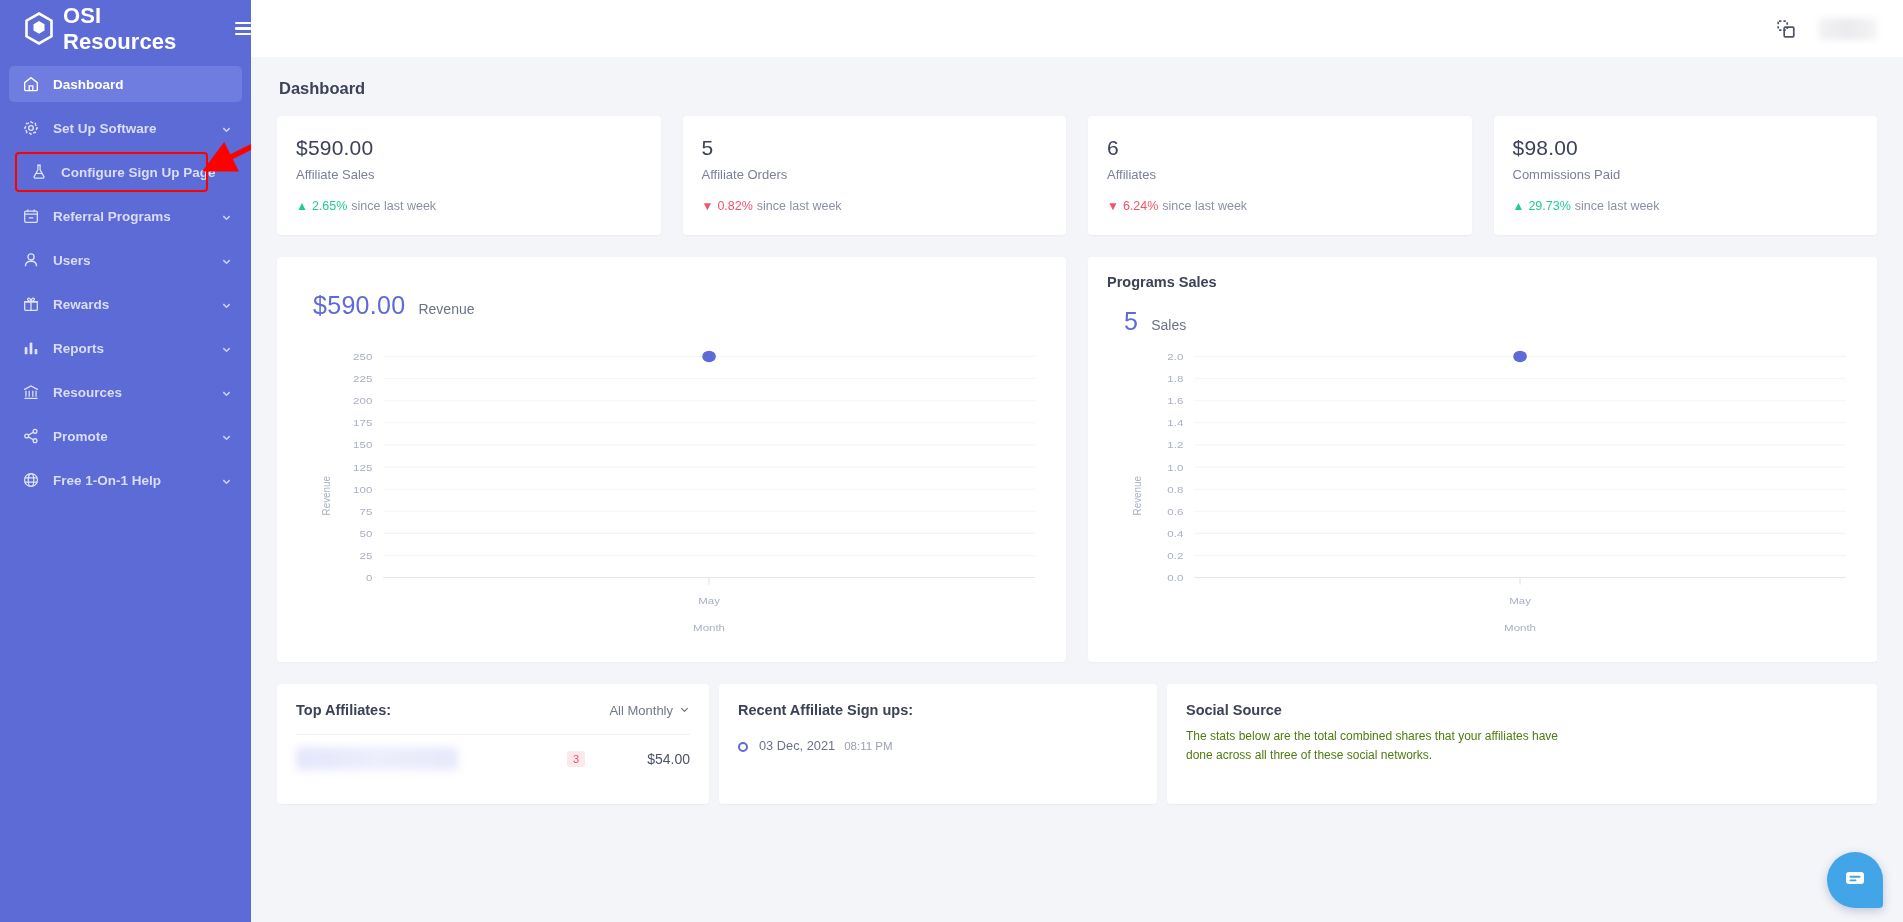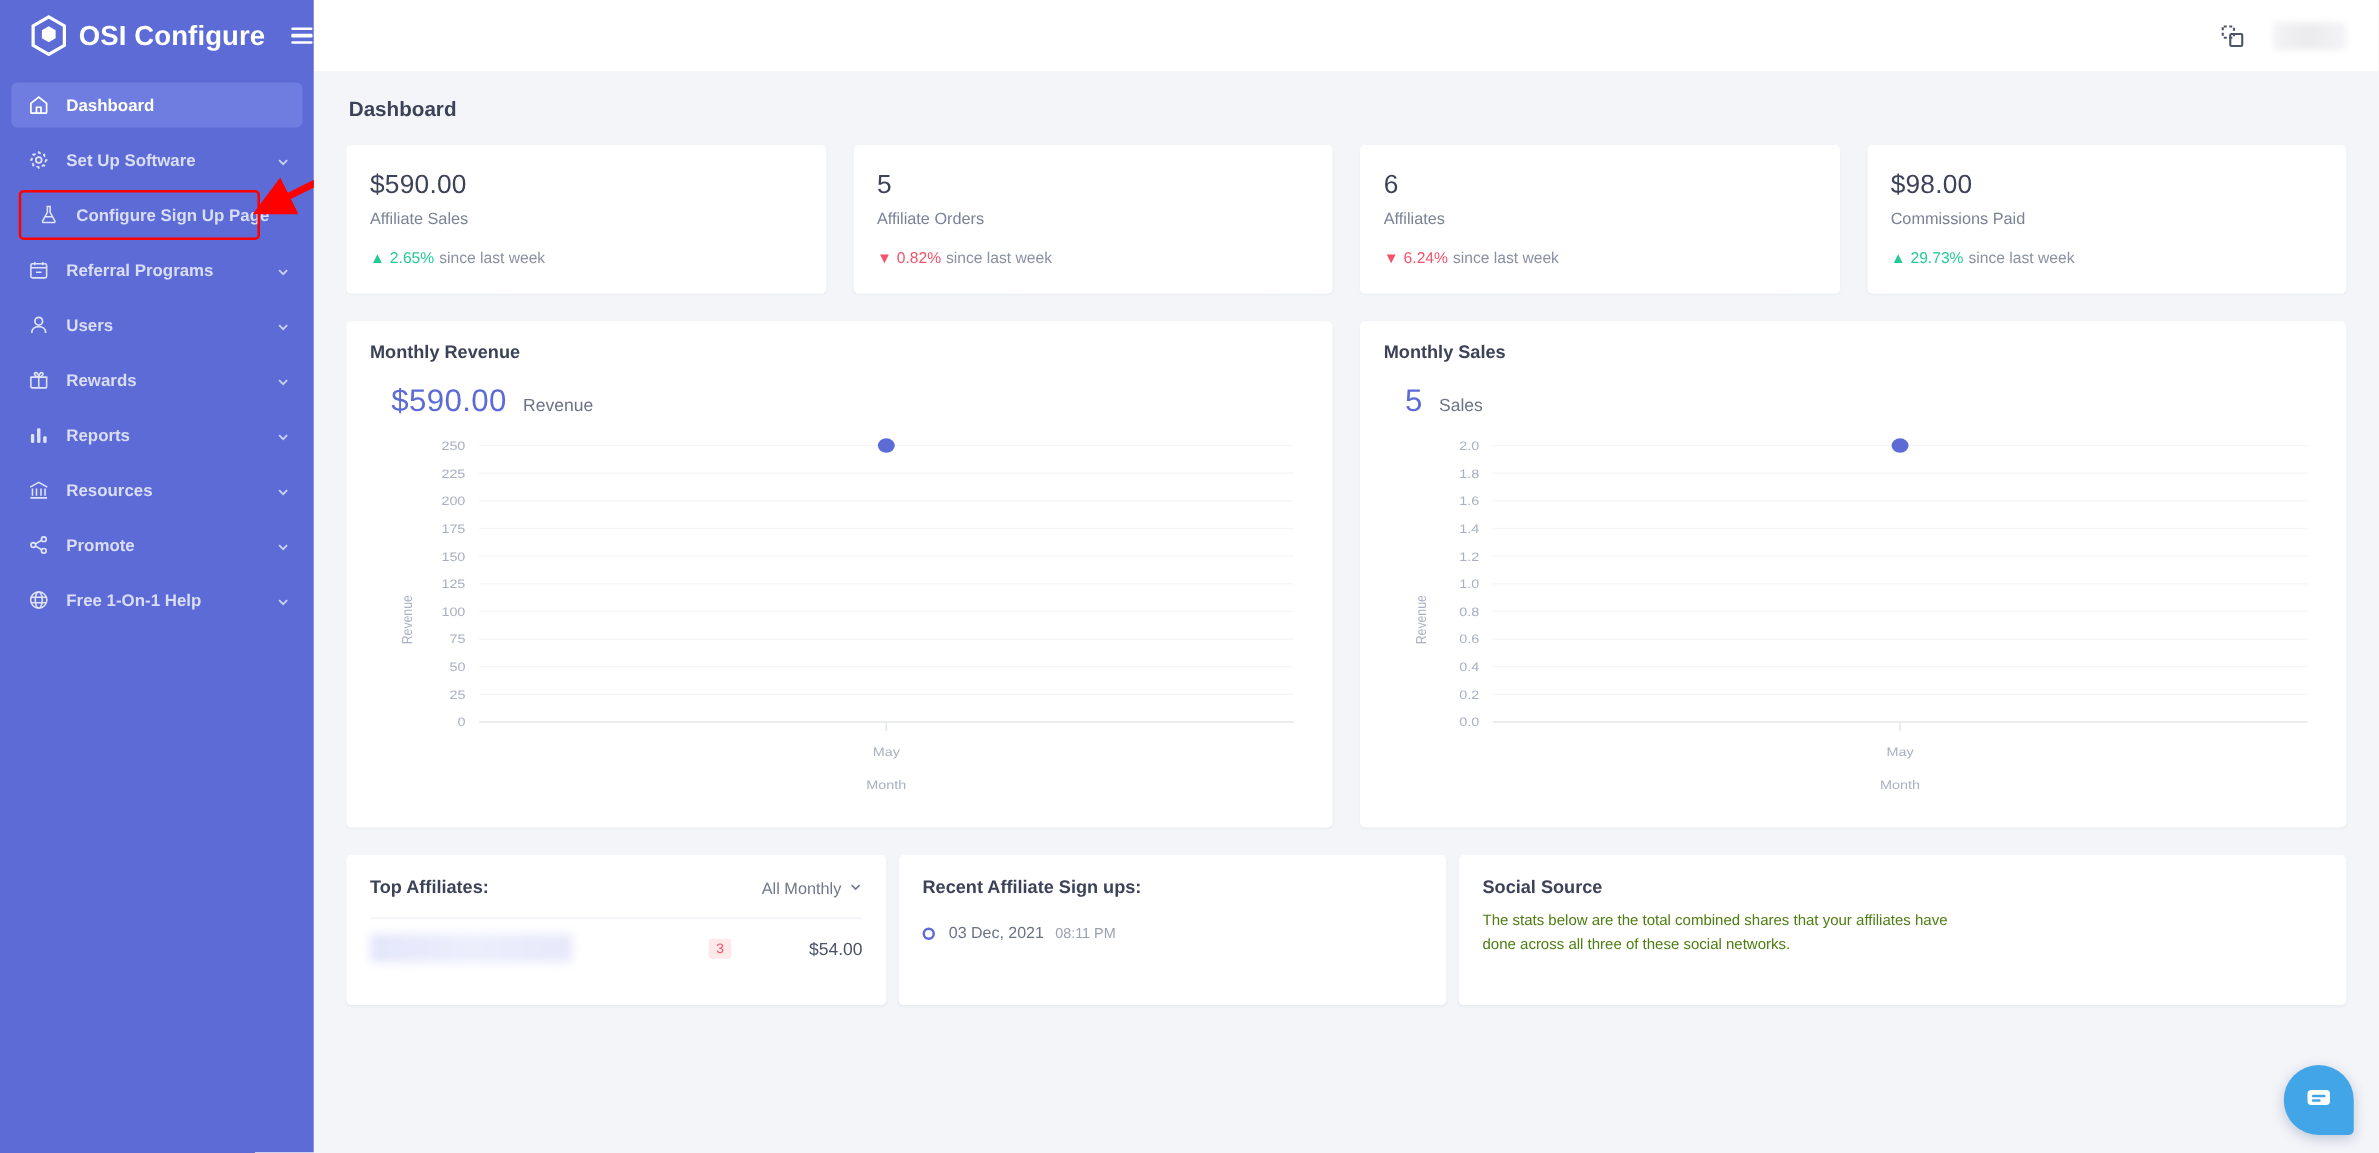--- a/index.html
+++ b/index.html
@@ -232,21 +232,21 @@
 
 <aside class="sidebar">
 
   <div class="brand">
     <span class="brand-logo">
       <svg viewBox="0 0 30 33" width="30" height="33">
         <path d="M15 1.5 L27.5 8.7 L27.5 24.3 L15 31.5 L2.5 24.3 L2.5 8.7 Z" fill="none" stroke="#ffffff" stroke-width="2.6"></path>
         <path d="M15 9 L20.5 12.2 L20.5 18.6 L15 21.8 L9.5 18.6 L9.5 12.2 Z" fill="#ffffff"></path>
       </svg>
     </span>
-    <span class="brand-text">OSI Configure</span>
+    <span class="brand-text">OSI Resources</span>
     <span class="hamburger">
       <span></span>
         <span></span>
         <span></span>
     </span>
   </div>
 
   <nav class="nav">
 
     <div class="nav-item active">
@@ -465,21 +465,20 @@
           <span class="up pct">29.73%</span>
           <span>since last week</span>
         </div>
       </div>
 
     </div>
 
     <div class="charts-row">
 
       <div class="chart-card">
-        <div class="chart-title">Monthly Revenue</div>
         <div class="chart-kpi">
           <span class="kpi-num">$590.00</span>
           <span class="kpi-lbl">Revenue</span>
         </div>
         <div class="plot">
           <svg id="plot0" viewBox="0 0 620 300" preserveAspectRatio="none">
               <line x1="72" y1="14" x2="610" y2="14" class="gridline"></line>
               <text x="63" y="17.4" text-anchor="end" class="tick-lbl">250</text>
               <line x1="72" y1="35.4" x2="610" y2="35.4" class="gridline"></line>
               <text x="63" y="38.8" text-anchor="end" class="tick-lbl">225</text>
@@ -504,21 +503,21 @@
               <text x="0" y="0" class="axis-name" text-anchor="middle" transform="translate(28,148.82) rotate(-90)">Revenue</text>
               <line x1="341" y1="228" x2="341" y2="235" class="axisline"></line>
               <text x="341" y="254" text-anchor="middle" class="tick-lbl">May</text>
               <text x="341" y="280" text-anchor="middle" class="axis-name">Month</text>
               <circle cx="341" cy="14" r="5.6" fill="#5c6bd6"></circle>
             </svg>
         </div>
       </div>
 
       <div class="chart-card">
-        <div class="chart-title">Monthly Sales</div>
+        <div class="chart-title">Programs Sales</div>
         <div class="chart-kpi">
           <span class="kpi-num">5</span>
           <span class="kpi-lbl">Sales</span>
         </div>
         <div class="plot">
           <svg id="plot1" viewBox="0 0 620 300" preserveAspectRatio="none">
               <line x1="72" y1="14" x2="610" y2="14" class="gridline"></line>
               <text x="63" y="17.4" text-anchor="end" class="tick-lbl">2.0</text>
               <line x1="72" y1="35.4" x2="610" y2="35.4" class="gridline"></line>
               <text x="63" y="38.8" text-anchor="end" class="tick-lbl">1.8</text>

